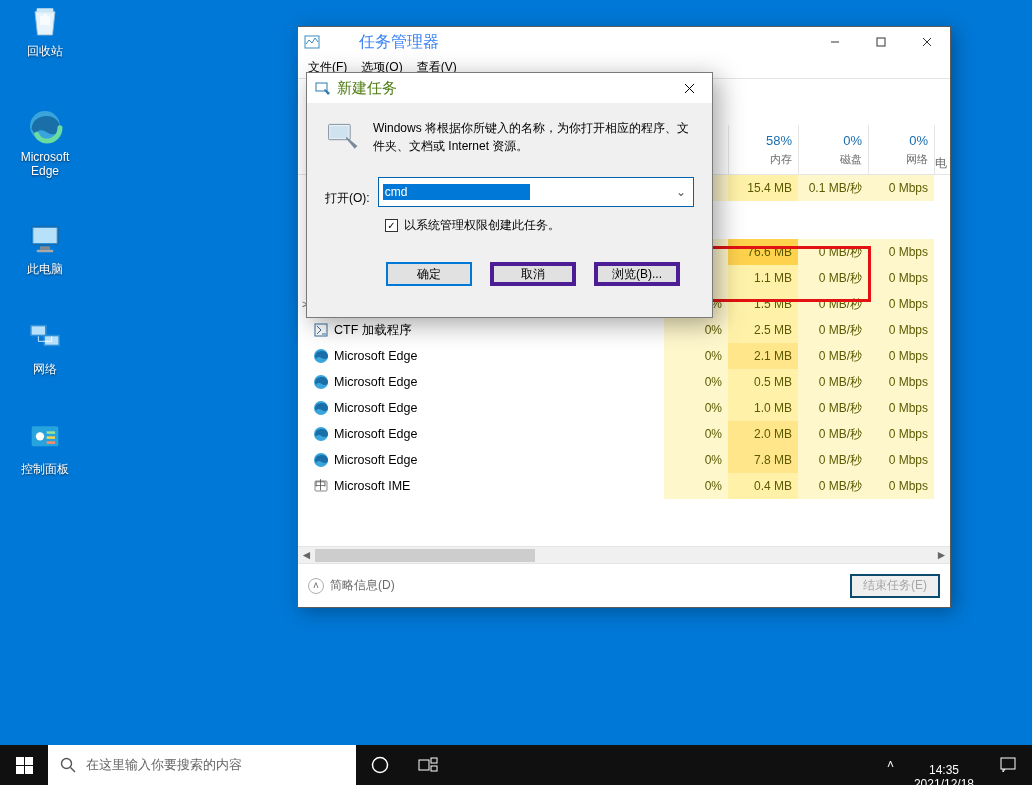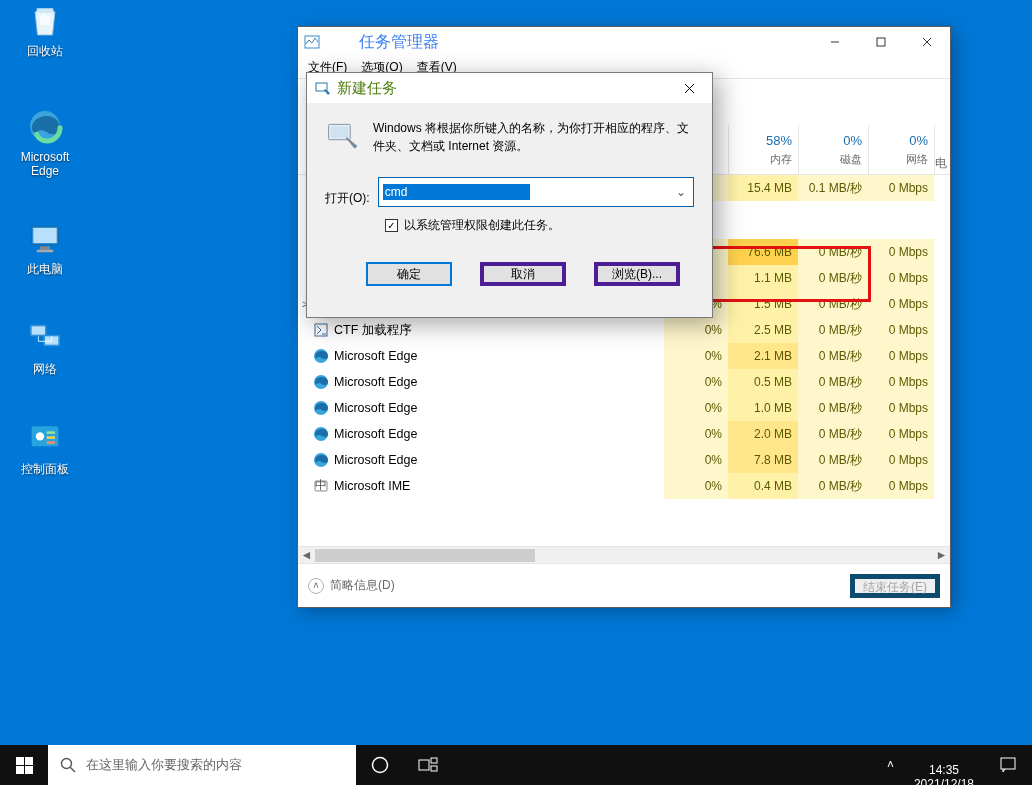--- a/index.html
+++ b/index.html
@@ -44,21 +44,21 @@
 .row .cpu  { width: 64px; background: #fff7cc; }
 .row .mem  { width: 70px; background: #fff2a8; }
 .row .disk { width: 70px; background: #fff7cc; }
 .row .net  { width: 66px; background: #fff7cc; }
 .row .mem.hi { background: #ffd24d; }
 .row .mem.md { background: #ffe68a; }
 
 .tm-footer { position: absolute; left: 0; right: 0; bottom: 0; height: 44px; border-top: 1px solid #e5e5e5; display: flex; align-items: center; padding: 0 10px; }
 .tm-footer .link { color: #6a6a6a; display: flex; align-items: center; gap: 6px; }
 .tm-footer .link .chev { width:16px; height:16px; border:1px solid #b0b0b0; border-radius:50%; display:flex; align-items:center; justify-content:center; font-size:10px; color:#666;}
-.tm-footer .endtask { margin-left: auto; width: 90px; height: 24px; border: 5px solid #0c4a6e; background: #efefef; color: #a5a5a5; font-size: 12px; }
+.tm-footer .endtask { margin-left: auto; width: 90px; height: 24px; border: 2px solid #0c4a6e; background: #efefef; color: #a5a5a5; font-size: 12px; }
 
 .hscroll { position: absolute; left: 0; right: 0; bottom: 44px; height: 17px; background: #f0f0f0; border-top: 1px solid #e5e5e5; display:flex; align-items:center;}
 .hscroll .arrow { width:17px; height:17px; display:flex; align-items:center; justify-content:center; color:#666; background:#f0f0f0;}
 .hscroll .track { flex:1; height:17px; position:relative;}
 .hscroll .thumb { position:absolute; left:0; top:2px; height:13px; width:220px; background:#cdcdcd;}
 
 
 .win-run { position: absolute; left: 306px; top: 72px; width: 407px; height: 246px; background: #f0f0f0; border: 1px solid #7a7a7a; box-shadow: 6px 6px 24px rgba(0,0,0,.35); z-index: 5; }
 .win-run .titlebar { height: 30px; background: #fff; display: flex; align-items: center; padding-left: 8px; }
 .win-run .titlebar .ticon { width: 16px; height: 16px; margin-right: 6px; }
@@ -68,21 +68,21 @@
 .run-desc { display: flex; gap: 12px; }
 .run-desc .ricon { width: 36px; height: 36px; flex: 0 0 36px; }
 .run-desc .txt { font-size: 12px; color: #000; line-height: 18px; }
 .run-openrow { display: flex; align-items: flex-end; margin-top: 22px; gap: 8px; }
 .run-openrow .lbl { font-size: 12px; }
 .run-openrow .combo { flex: 1; height: 30px; border: 1px solid #0063b1; background: #fff; display: flex; align-items: center; padding: 0 4px; }
 .run-openrow .combo input { border: 0; outline: 0; flex: 1; font-size: 12px; background: #0078d7; color: #fff; padding: 1px 2px; width: 30px; }
 .run-openrow .combo .dd { width: 16px; text-align: center; color: #555; }
 .run-check { margin: 10px 0 0 60px; display: flex; align-items: center; gap: 6px; font-size: 12px; }
 .run-check .cb { width: 13px; height: 13px; border: 1px solid #333; display:flex; align-items:center; justify-content:center; font-size:10px; color:#000; background:#fff;}
-.run-btns { display: flex; gap: 28px; justify-content: flex-end; padding: 0 14px; margin-top: 28px; }
+.run-btns { display: flex; gap: 18px; justify-content: flex-end; padding: 0 14px; margin-top: 28px; }
 .run-btns button { width: 86px; height: 24px; border: 4px solid #4c1d95; background: #e1e1e1; font-size: 12px; }
 .run-btns button.primary { border: 1px solid #0078d7; box-shadow: inset 0 0 0 1px #0078d7; }
 
 
 .callout { position: absolute; border: 3px solid #e21212; pointer-events: none; }
 
 
 .taskbar { position: absolute; left: 0; right: 0; bottom: 0; height: 40px; background: #101010; display: flex; align-items: stretch; color: #fff; }
 .tb-start { width: 48px; display:flex; align-items:center; justify-content:center; }
 .tb-search { width: 308px; background: #fff; display: flex; align-items: center; color: #666; padding-left: 12px; gap: 10px; }

